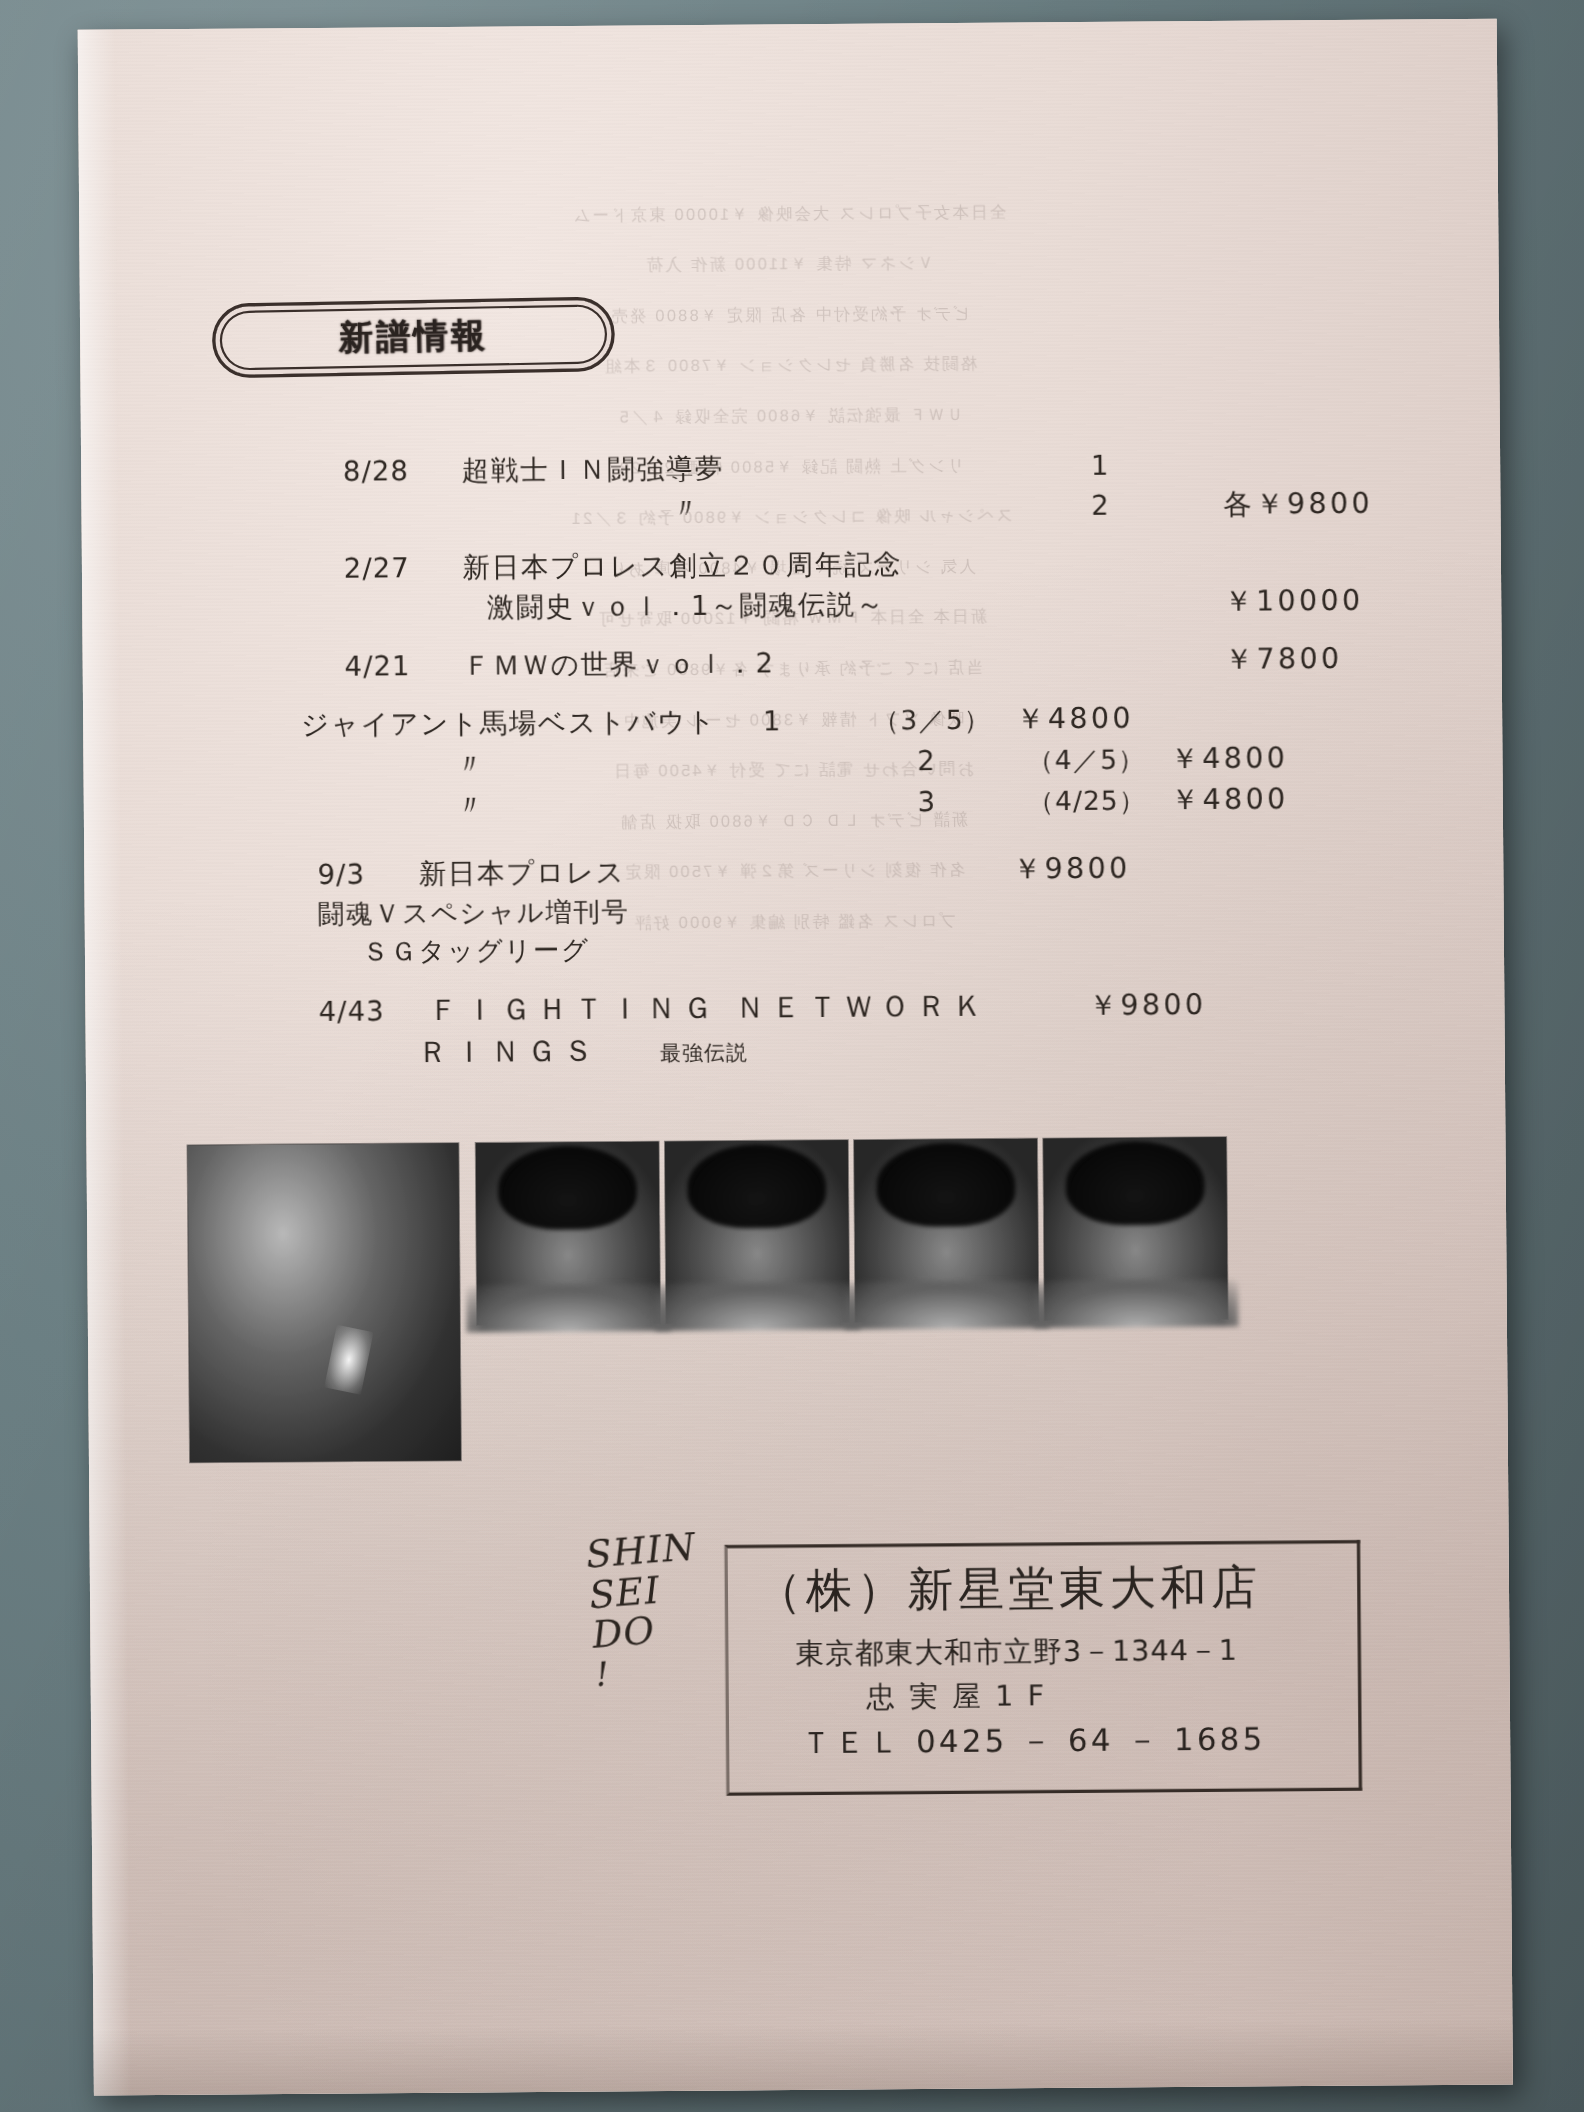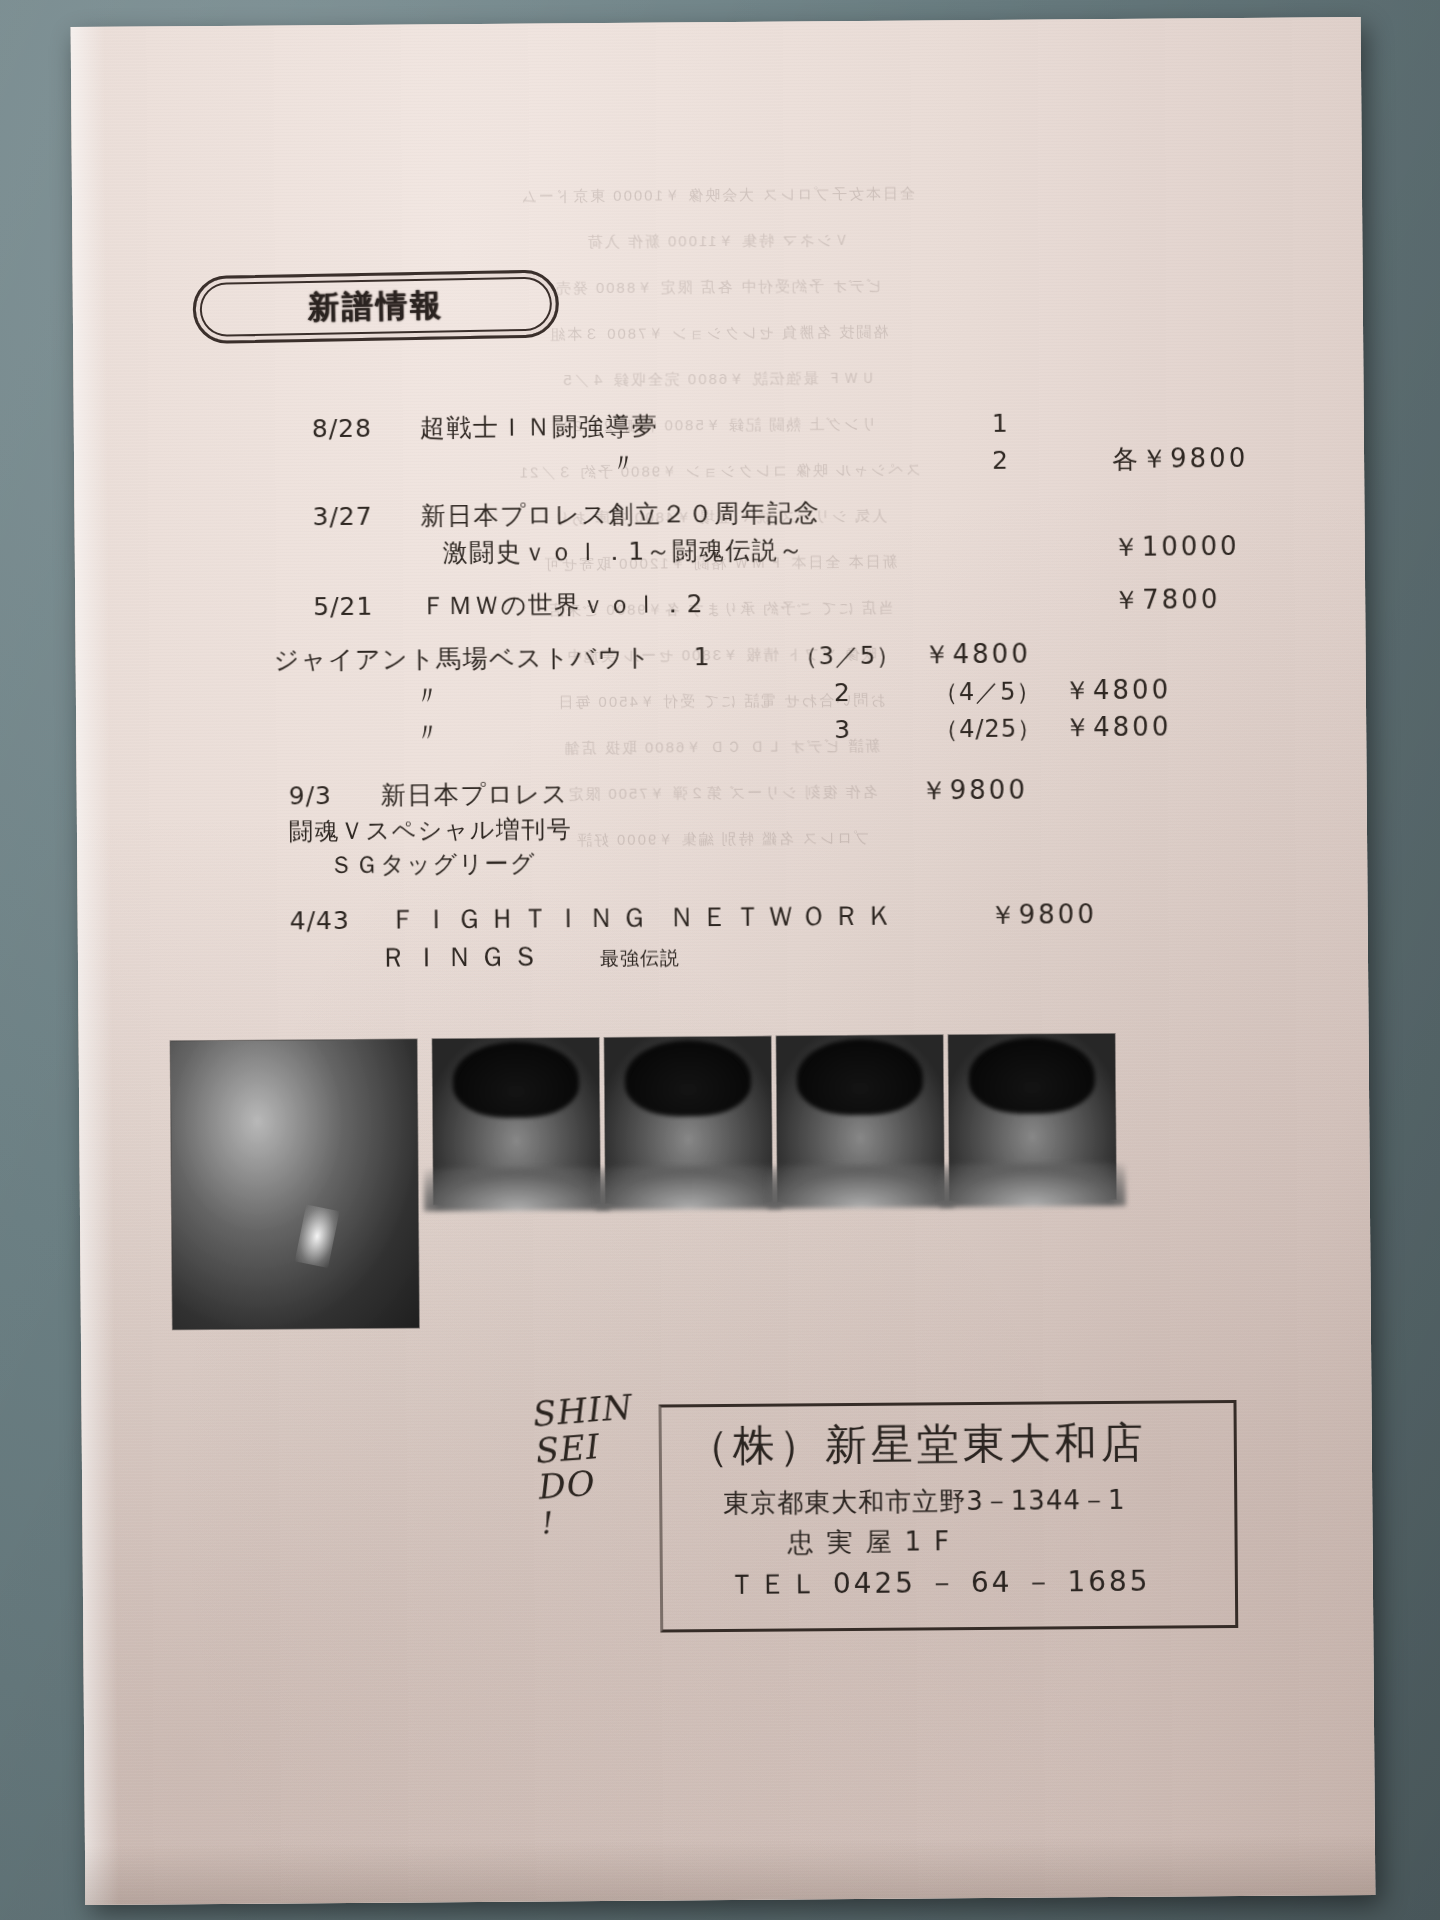--- a/index.html
+++ b/index.html
@@ -366,34 +366,34 @@
         <div class="line">
           <span class="date"></span>
           <span class="ttl ditto" style="padding-left:190px">〃</span>
           <span class="vol">2</span>
           <span class="price">各￥9800</span>
         </div>
       </div>
 
       <div class="entry">
         <div class="line">
-          <span class="date">3/27</span>
+          <span class="date">2/27</span>
           <span class="ttl">新日本プロレス創立２０周年記念</span>
           <span class="price"></span>
         </div>
         <div class="line">
           <span class="date"></span>
           <span class="ttl" style="padding-left:22px">激闘史ｖｏｌ．1～闘魂伝説～</span>
           <span class="price">￥10000</span>
         </div>
       </div>
 
       <div class="entry">
         <div class="line">
-          <span class="date">5/21</span>
+          <span class="date">4/21</span>
           <span class="ttl">ＦＭＷの世界ｖｏｌ．2</span>
           <span class="price">￥7800</span>
         </div>
       </div>
 
       <div class="entry">
         <div class="line">
           <span class="ttl" style="flex:0 0 420px;margin-left:-40px">ジャイアント馬場ベストバウト</span>
           <span class="vol" style="flex:0 0 100px">1</span>
           <span class="paren">（3／5）</span>

